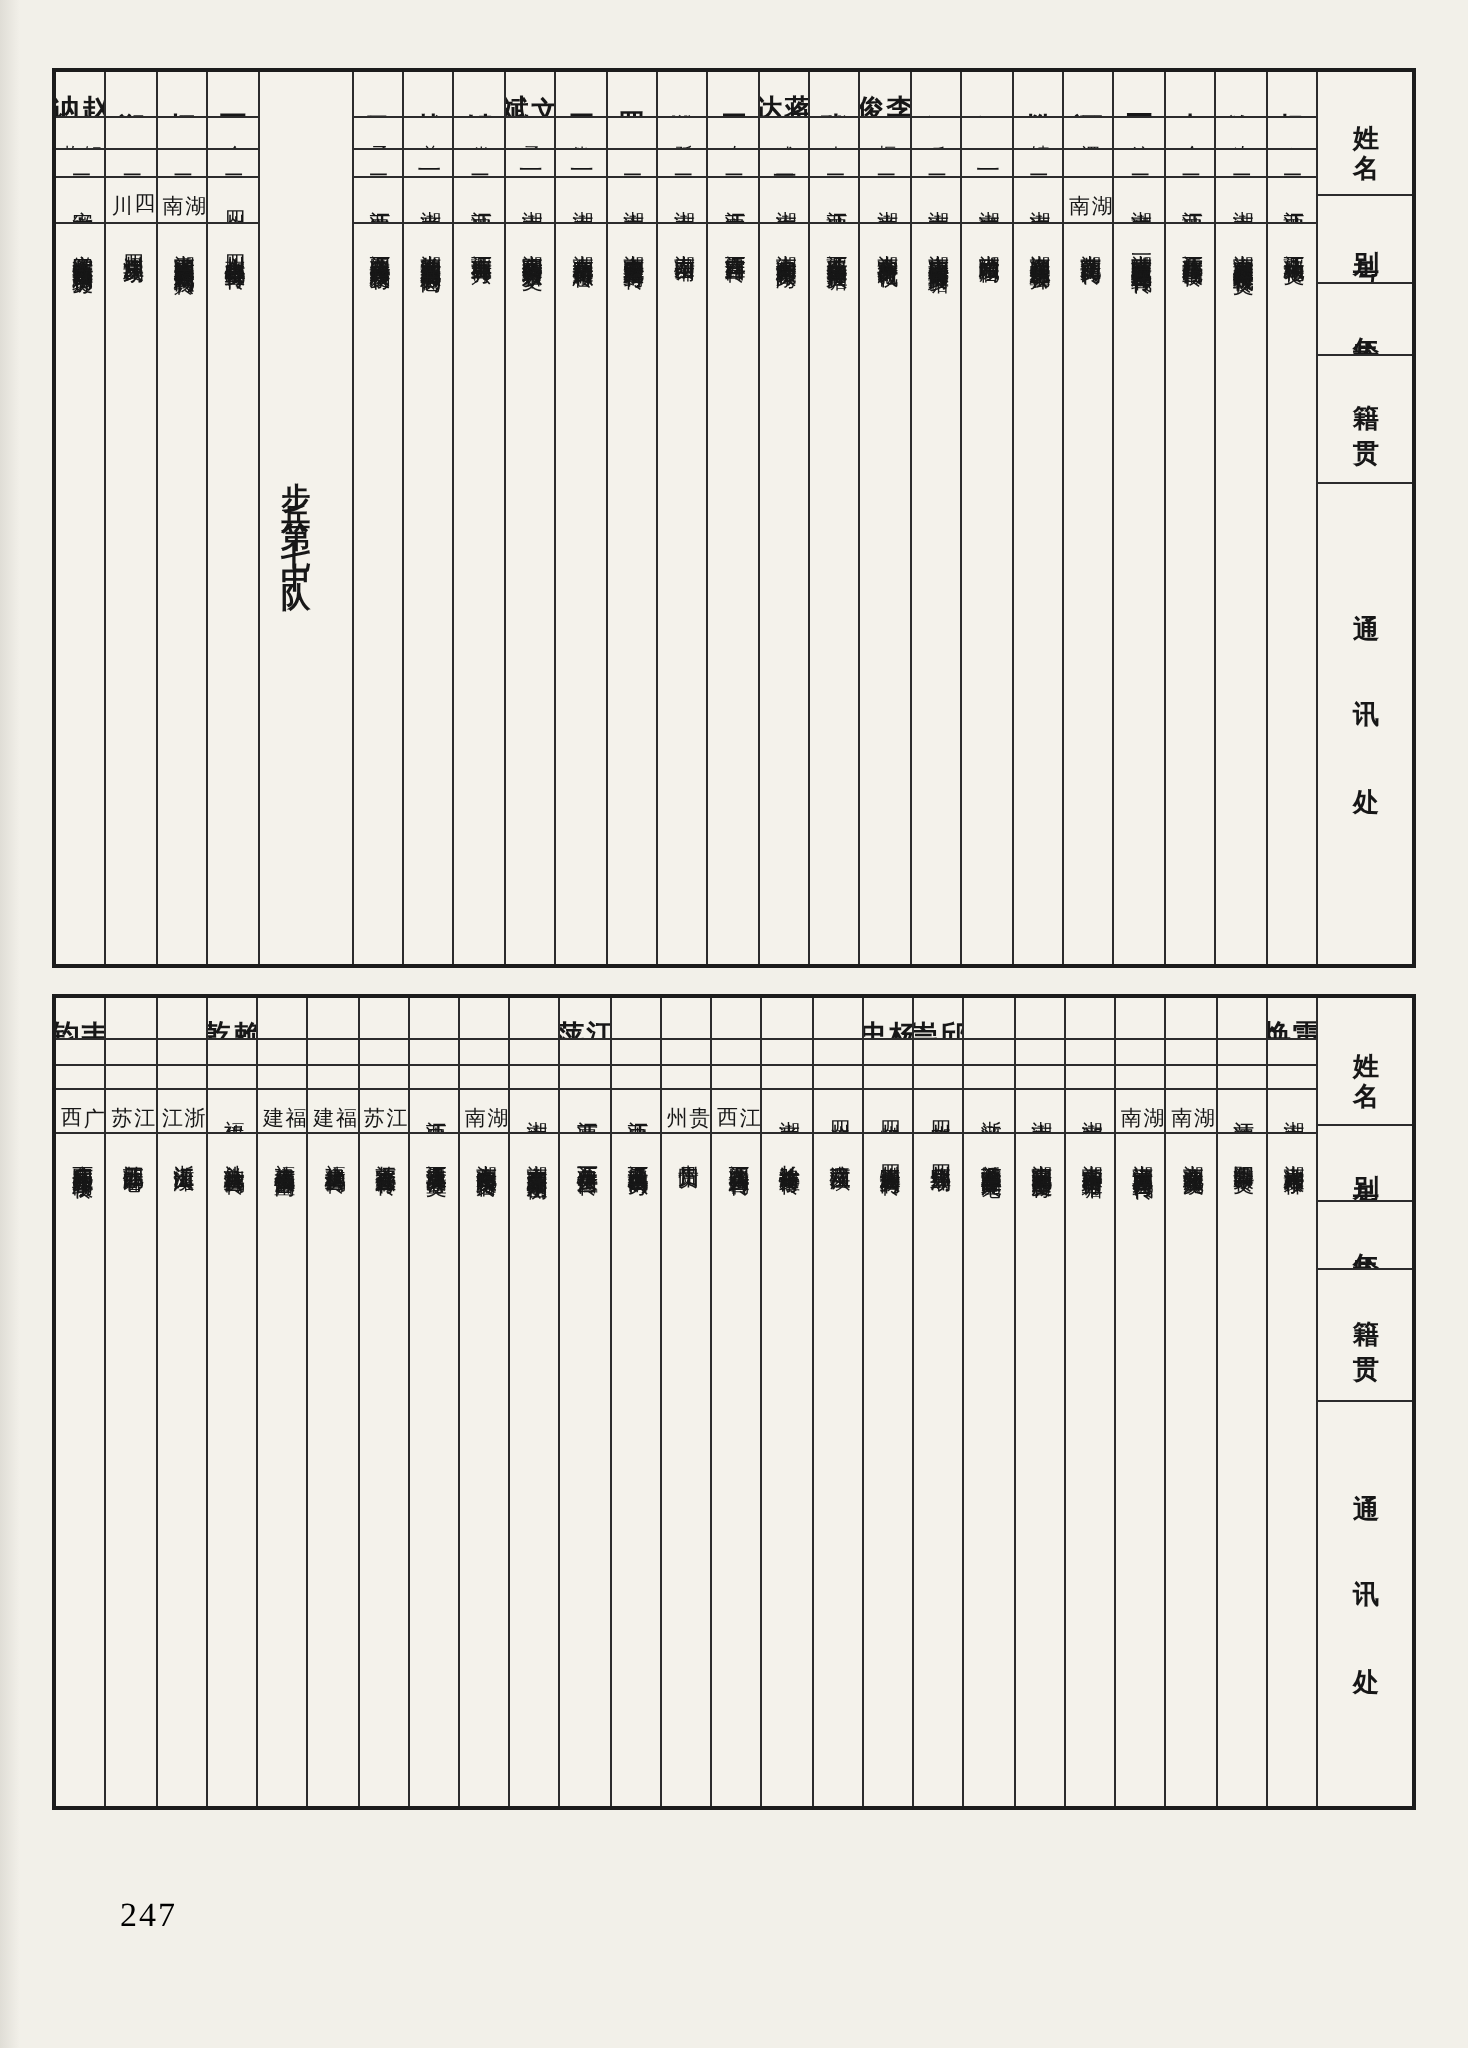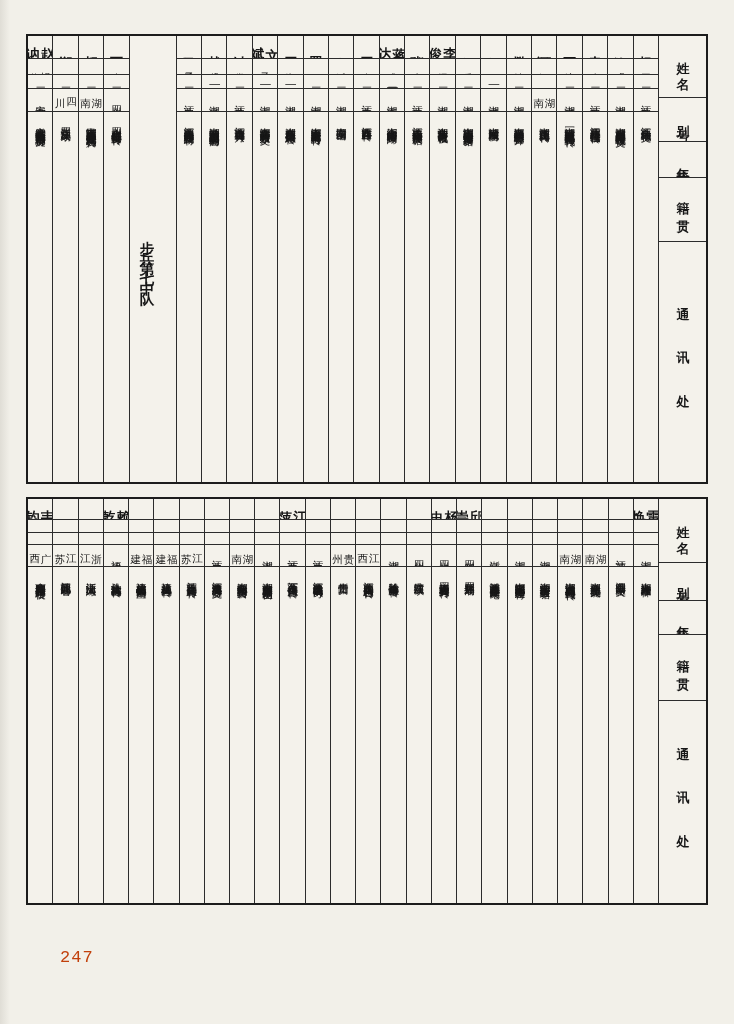--- a/index.html
+++ b/index.html
@@ -50,21 +50,21 @@
   .c-addr .vt { font-size: 10.5px; height: calc(100% - 6px); letter-spacing: 0.5px; }
   .hcell .vt { font-weight: 700; font-size: 13px; }
   .h-name  { letter-spacing: 15px !important; }
   .h-alias { letter-spacing: 5px !important; }
   .h-age   { letter-spacing: 2px !important; }
   .h-origin{ letter-spacing: 18px !important; }
   .h-addr  { letter-spacing: 44px !important; height:auto !important; }
   .sec { font-weight:700; font-size:14.5px; letter-spacing: 10px; }
   .page-number {
     position:absolute; left: 60px; top: 948px;
-    font-family: Liberation Mono, monospace; font-size: 17px; color:#c2410c;
+    font-family: Liberation Serif, serif; font-size: 17px; color:#000000;
     letter-spacing: 1px;
   }
 </style>
 </head>
 <body>
 
 <div class="page">
   <div class="sheet">
     <div class="table t0">
         <div class="col hcol">

